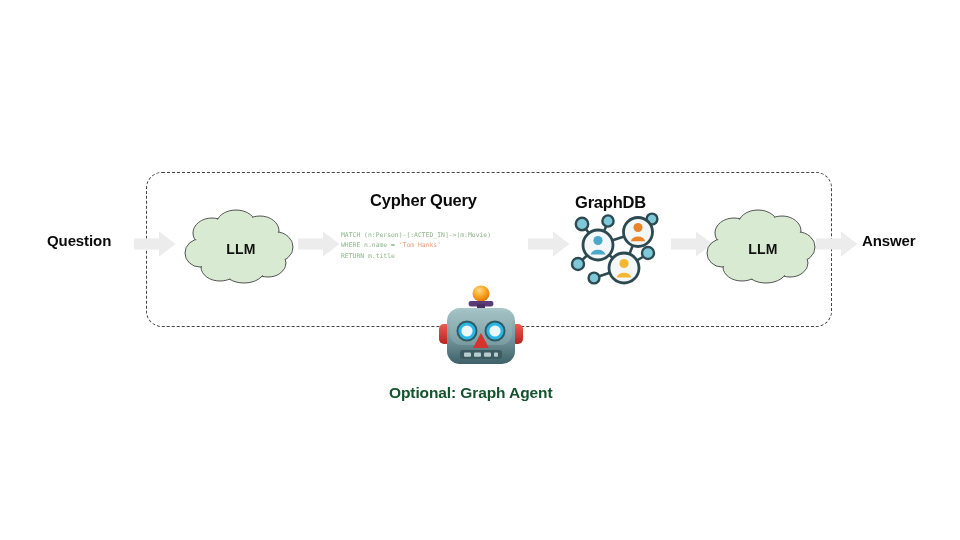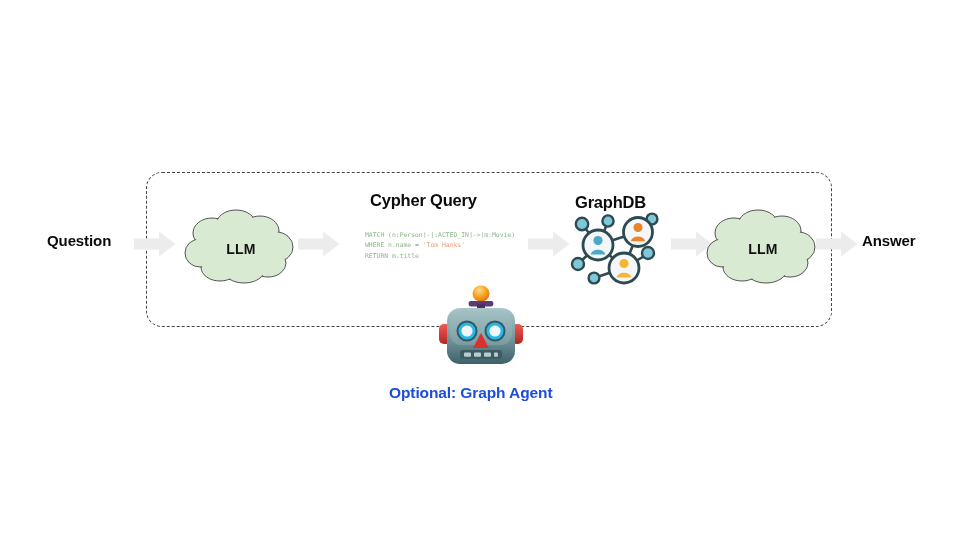--- a/index.html
+++ b/index.html
@@ -58,21 +58,21 @@
   #heading-cypher  { left: 370px; top: 191px; }
   #heading-graphdb { left: 575px; top: 173px; margin-top: 20px; }
 
   
   #caption-agent {
     position: absolute;
     left: 389px;
     top: 384px;
     font-size: 15.5px;
     font-weight: bold;
-    color: #1d4ed8;
+    color: #14532d;
     white-space: nowrap;
     letter-spacing: -0.1px;
   }
 
   
   .block-arrow {
     position: absolute;
     width: 42px;
     height: 26px;
   }
@@ -113,21 +113,20 @@
   #cypher-code {
     position: absolute;
     left: 341px;
     top: 230px;
     width: 186px;
     font-family: "DejaVu Sans Mono", monospace;
     font-size: 6.4px;
     line-height: 10.4px;
     white-space: pre;
     color: #9fbf9a;
-    margin-left: 24px;
   }
   #cypher-code .kw  { color: #8db58a; }
   #cypher-code .str { color: #e5a07a; }
 
   
   #graphdb-icon {
     position: absolute;
     left: 568px;
     top: 212px;
     width: 96px;

